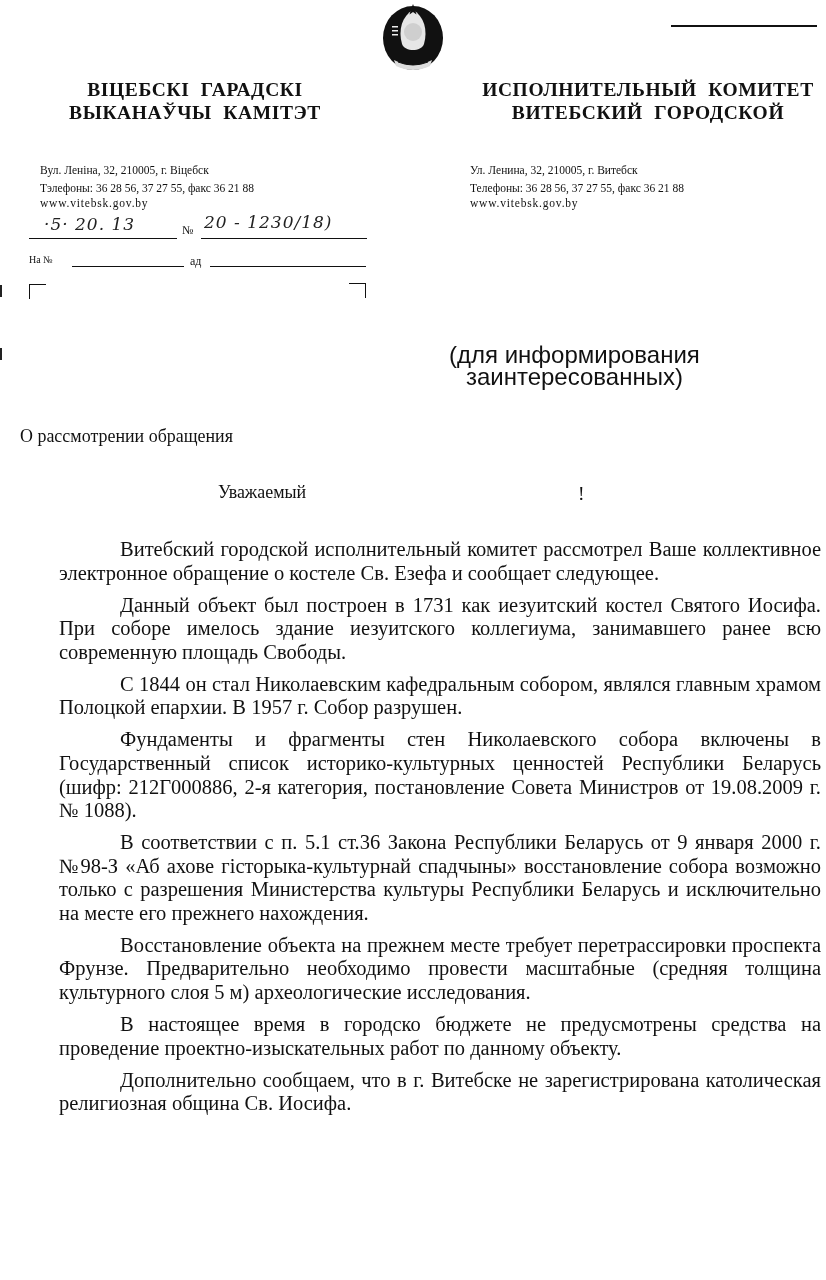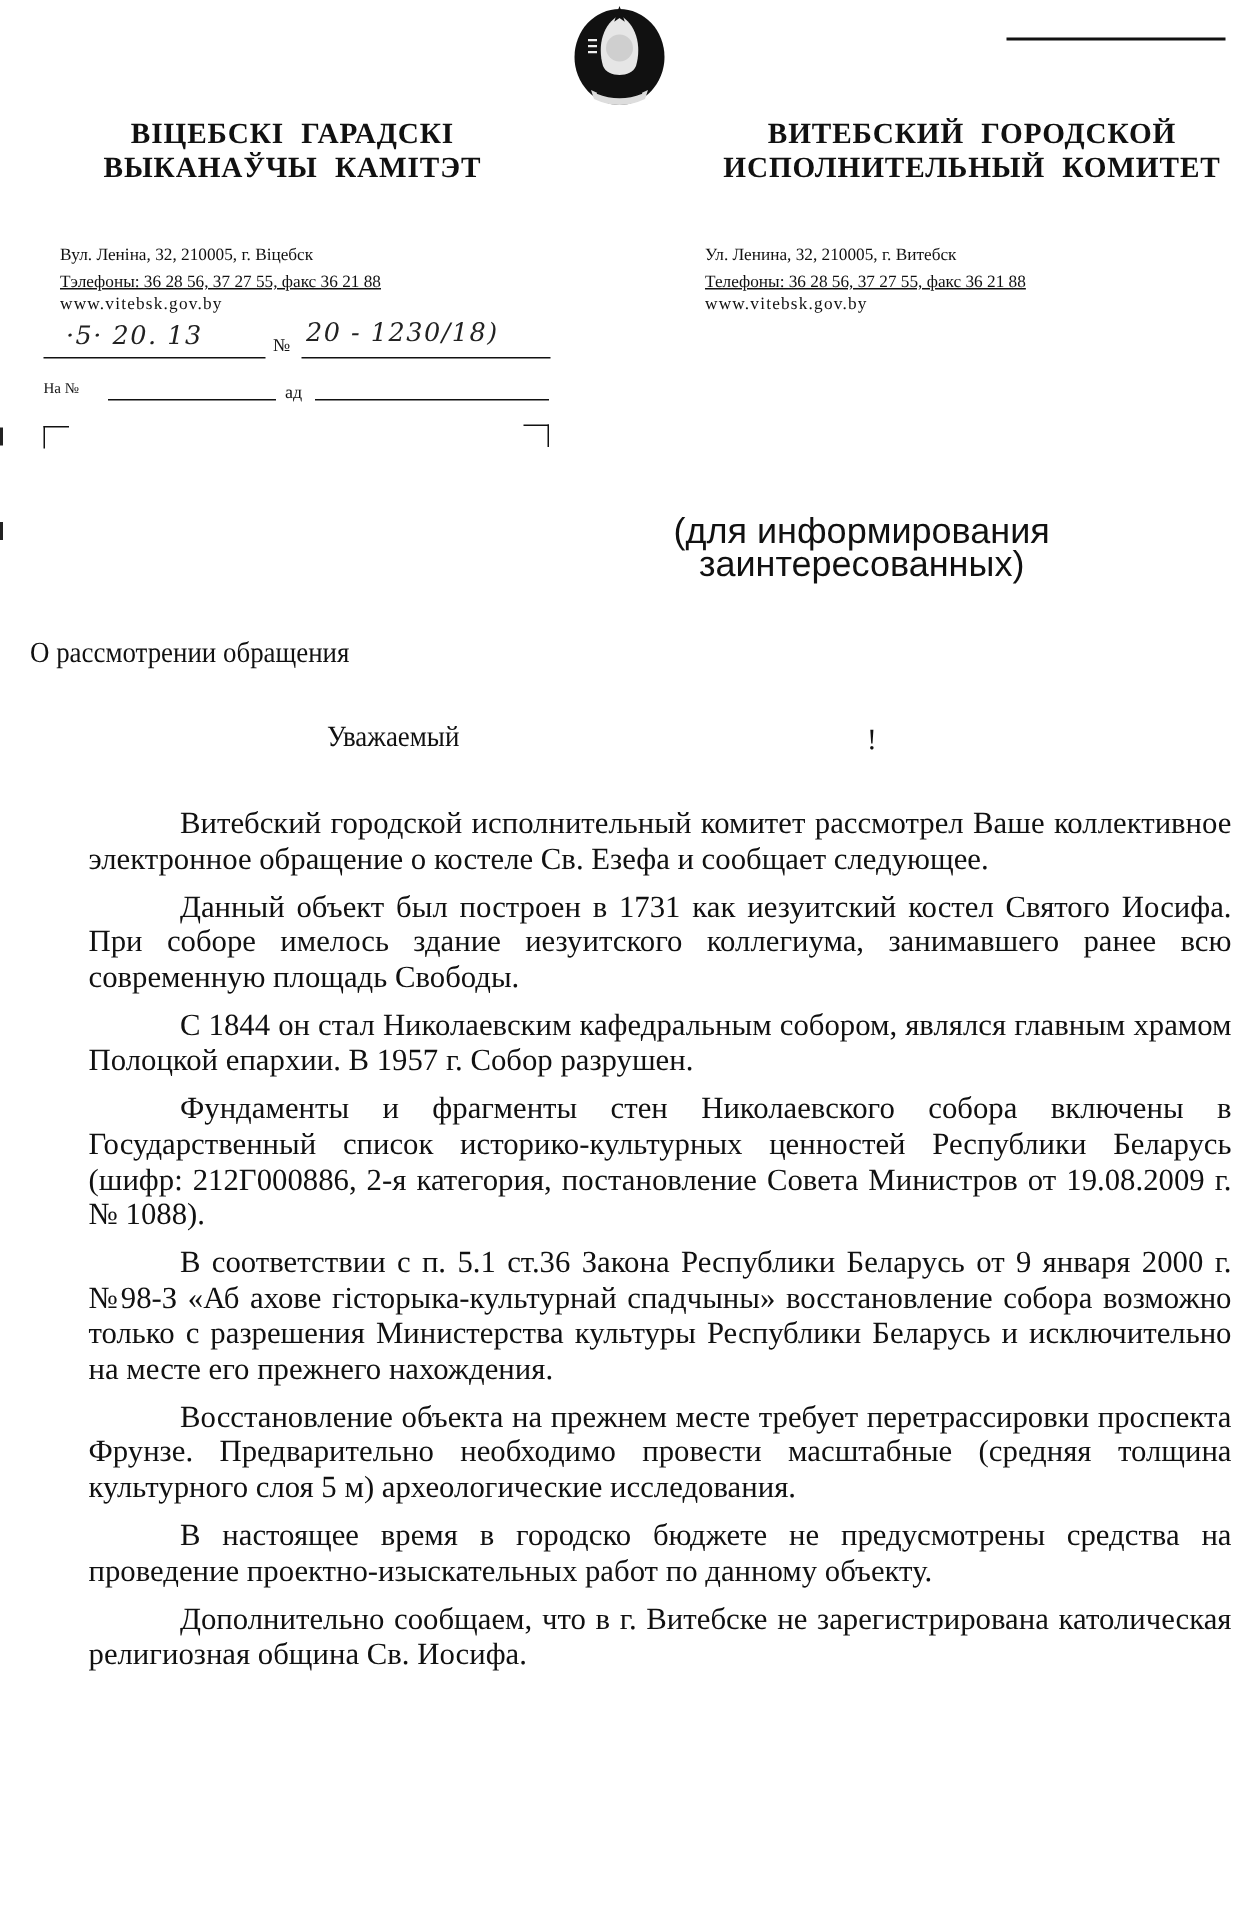--- a/index.html
+++ b/index.html
@@ -43,21 +43,21 @@
     .hdr-right { left: 470px; top: 78px; width: 356px; }
 
     
     .addr {
       font-family: "Liberation Serif", "DejaVu Serif", serif;
       font-size: 11.5px;
       text-align: left;
       white-space: nowrap;
     }
     .addr .line1 { line-height: 20px; height: 20px; }
-    .addr .line2 { line-height: 16px; height: 16px; text-decoration: underline; }
+    .addr .line2 { line-height: 16px; height: 16px; }
     .addr .line3 { line-height: 14px; height: 14px; letter-spacing: 0.8px; }
     .addr-left { left: 40px; top: 160px; width: 330px; }
     .addr-right { left: 470px; top: 160px; width: 356px; }
 
     
     .reg-line {
       border-bottom: 1.6px solid #111;
       height: 0;
     }
     .reg-date-line { left: 29px; top: 238px; width: 148px; }
@@ -160,22 +160,22 @@
     <path d="M18 60 Q 33 66 48 60" stroke="#111" stroke-width="1" fill="none"></path>
   </svg>
 </div>
 
 <div class="abs hdr-title hdr-left">
   <div>ВІЦЕБСКІ  ГАРАДСКІ</div>
   <div>ВЫКАНАЎЧЫ  КАМІТЭТ</div>
 </div>
 
 <div class="abs hdr-title hdr-right">
+  <div>ИСПОЛНИТЕЛЬНЫЙ  КОМИТЕТ</div>
   <div>ВИТЕБСКИЙ  ГОРОДСКОЙ</div>
-  <div>ИСПОЛНИТЕЛЬНЫЙ  КОМИТЕТ</div>
 </div>
 
 <div class="abs addr addr-left">
   <div class="line1">Вул. Леніна, 32, 210005, г. Віцебск</div>
   <div class="line2">Тэлефоны: 36 28 56, 37 27 55, факс 36 21 88</div>
   <div class="line3">www.vitebsk.gov.by</div>
 </div>
 
 <div class="abs addr addr-right">
   <div class="line1">Ул. Ленина, 32, 210005, г. Витебск</div>

